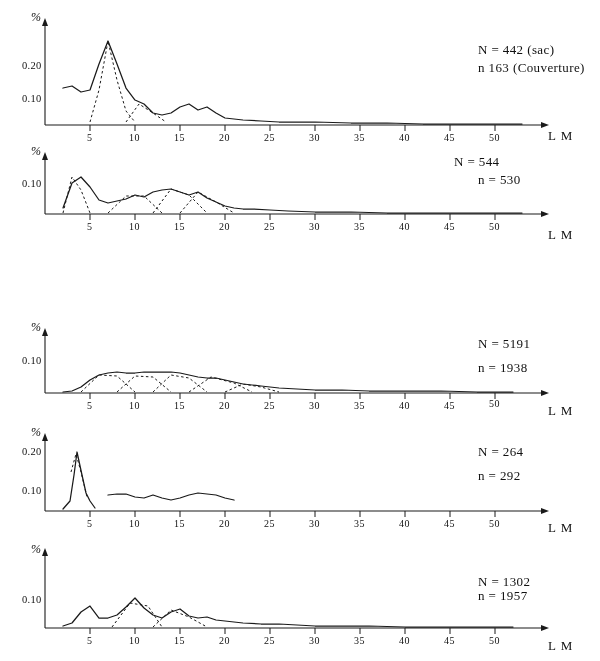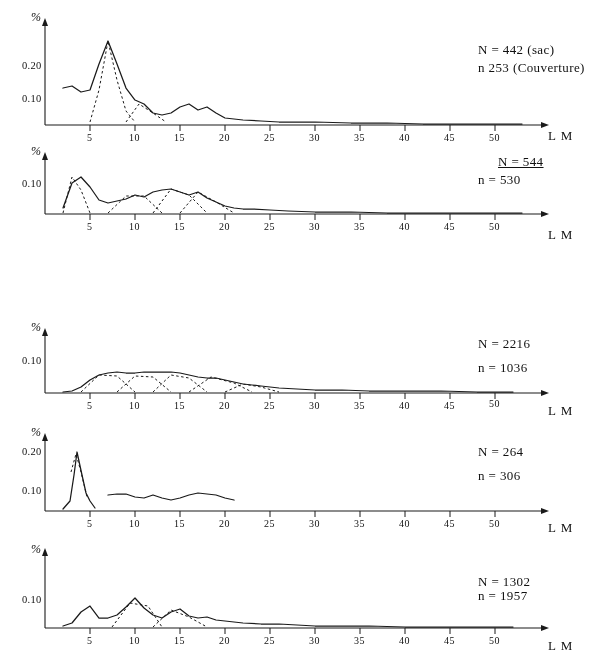--- a/index.html
+++ b/index.html
@@ -91,21 +91,21 @@
     <div class="axis-label xtick" style="left:219px;top:124px;">20</div>
     <div class="axis-label xtick" style="left:264px;top:124px;">25</div>
     <div class="axis-label xtick" style="left:309px;top:124px;">30</div>
     <div class="axis-label xtick" style="left:354px;top:124px;">35</div>
     <div class="axis-label xtick" style="left:399px;top:124px;">40</div>
     <div class="axis-label xtick" style="left:444px;top:124px;">45</div>
     <div class="axis-label xtick" style="left:489px;top:124px;">50</div>
     <div class="axis-label xunit" style="left:548px;top:120px;">L M</div>
 
     <div class="ann" style="left:478px;top:34px;">N = 442  (sac)</div>
-    <div class="ann" style="left:478px;top:52px;">n    253  (Couverture)</div>
+    <div class="ann" style="left:478px;top:52px;">n    163  (Couverture)</div>
   </div>
 
   <div class="panel" style="top:140px;height:120px;">
     <div class="axis-label ylabel" style="left:31px;top:4px;">%</div>
     <div class="axis-label ytick" style="left:22px;top:38px;">0.10</div>
 
     <svg width="600" height="110">
       <line class="axisline" x1="45" y1="16" x2="45" y2="74"></line>
       <line class="axisline" x1="45" y1="74" x2="545" y2="74"></line>
       <polygon points="45,12 42,20 48,20" fill="#1a1a1a"></polygon>
@@ -134,21 +134,21 @@
     <div class="axis-label xtick" style="left:174px;top:81px;">15</div>
     <div class="axis-label xtick" style="left:219px;top:81px;">20</div>
     <div class="axis-label xtick" style="left:264px;top:81px;">25</div>
     <div class="axis-label xtick" style="left:309px;top:81px;">30</div>
     <div class="axis-label xtick" style="left:354px;top:81px;">35</div>
     <div class="axis-label xtick" style="left:399px;top:81px;">40</div>
     <div class="axis-label xtick" style="left:444px;top:81px;">45</div>
     <div class="axis-label xtick" style="left:489px;top:81px;">50</div>
     <div class="axis-label xunit" style="left:548px;top:87px;">L M</div>
 
-    <div class="ann" style="left:498px;top:14px;text-decoration:underline;">N = 544</div>
+    <div class="ann" style="left:454px;top:14px;">N = 544</div>
     <div class="ann" style="left:478px;top:32px;">n = 530</div>
   </div>
 
   <div class="panel" style="top:318px;height:110px;">
     <div class="axis-label ylabel" style="left:31px;top:2px;">%</div>
     <div class="axis-label ytick" style="left:22px;top:37px;">0.10</div>
 
     <svg width="600" height="105">
       <line class="axisline" x1="45" y1="14" x2="45" y2="75"></line>
       <line class="axisline" x1="45" y1="75" x2="545" y2="75"></line>
@@ -179,22 +179,22 @@
     <div class="axis-label xtick" style="left:174px;top:82px;">15</div>
     <div class="axis-label xtick" style="left:219px;top:82px;">20</div>
     <div class="axis-label xtick" style="left:264px;top:82px;">25</div>
     <div class="axis-label xtick" style="left:309px;top:82px;">30</div>
     <div class="axis-label xtick" style="left:354px;top:82px;">35</div>
     <div class="axis-label xtick" style="left:399px;top:82px;">40</div>
     <div class="axis-label xtick" style="left:444px;top:82px;">45</div>
     <div class="axis-label xtick" style="left:489px;top:80px;">50</div>
     <div class="axis-label xunit" style="left:548px;top:85px;">L M</div>
 
-    <div class="ann" style="left:478px;top:18px;">N = 2216</div>
-    <div class="ann" style="left:478px;top:42px;">n = 1036</div>
+    <div class="ann" style="left:478px;top:18px;">N = 5191</div>
+    <div class="ann" style="left:478px;top:42px;">n = 1938</div>
   </div>
 
   <div class="panel" style="top:425px;height:115px;">
     <div class="axis-label ylabel" style="left:31px;top:0px;">%</div>
     <div class="axis-label ytick" style="left:22px;top:21px;">0.20</div>
     <div class="axis-label ytick" style="left:22px;top:60px;">0.10</div>
 
     <svg width="600" height="105">
       <line class="axisline" x1="45" y1="12" x2="45" y2="86"></line>
       <line class="axisline" x1="45" y1="86" x2="545" y2="86"></line>
@@ -225,21 +225,21 @@
     <div class="axis-label xtick" style="left:219px;top:93px;">20</div>
     <div class="axis-label xtick" style="left:264px;top:93px;">25</div>
     <div class="axis-label xtick" style="left:309px;top:93px;">30</div>
     <div class="axis-label xtick" style="left:354px;top:93px;">35</div>
     <div class="axis-label xtick" style="left:399px;top:93px;">40</div>
     <div class="axis-label xtick" style="left:444px;top:93px;">45</div>
     <div class="axis-label xtick" style="left:489px;top:93px;">50</div>
     <div class="axis-label xunit" style="left:548px;top:95px;">L M</div>
 
     <div class="ann" style="left:478px;top:19px;text-align:center;">N = 264</div>
-    <div class="ann" style="left:478px;top:43px;">n = 306</div>
+    <div class="ann" style="left:478px;top:43px;">n = 292</div>
   </div>
 
   <div class="panel" style="top:538px;height:120px;">
     <div class="axis-label ylabel" style="left:31px;top:4px;">%</div>
     <div class="axis-label ytick" style="left:22px;top:56px;">0.10</div>
 
     <svg width="600" height="110">
       <line class="axisline" x1="45" y1="14" x2="45" y2="90"></line>
       <line class="axisline" x1="45" y1="90" x2="545" y2="90"></line>
       <polygon points="45,10 42,18 48,18" fill="#1a1a1a"></polygon>

